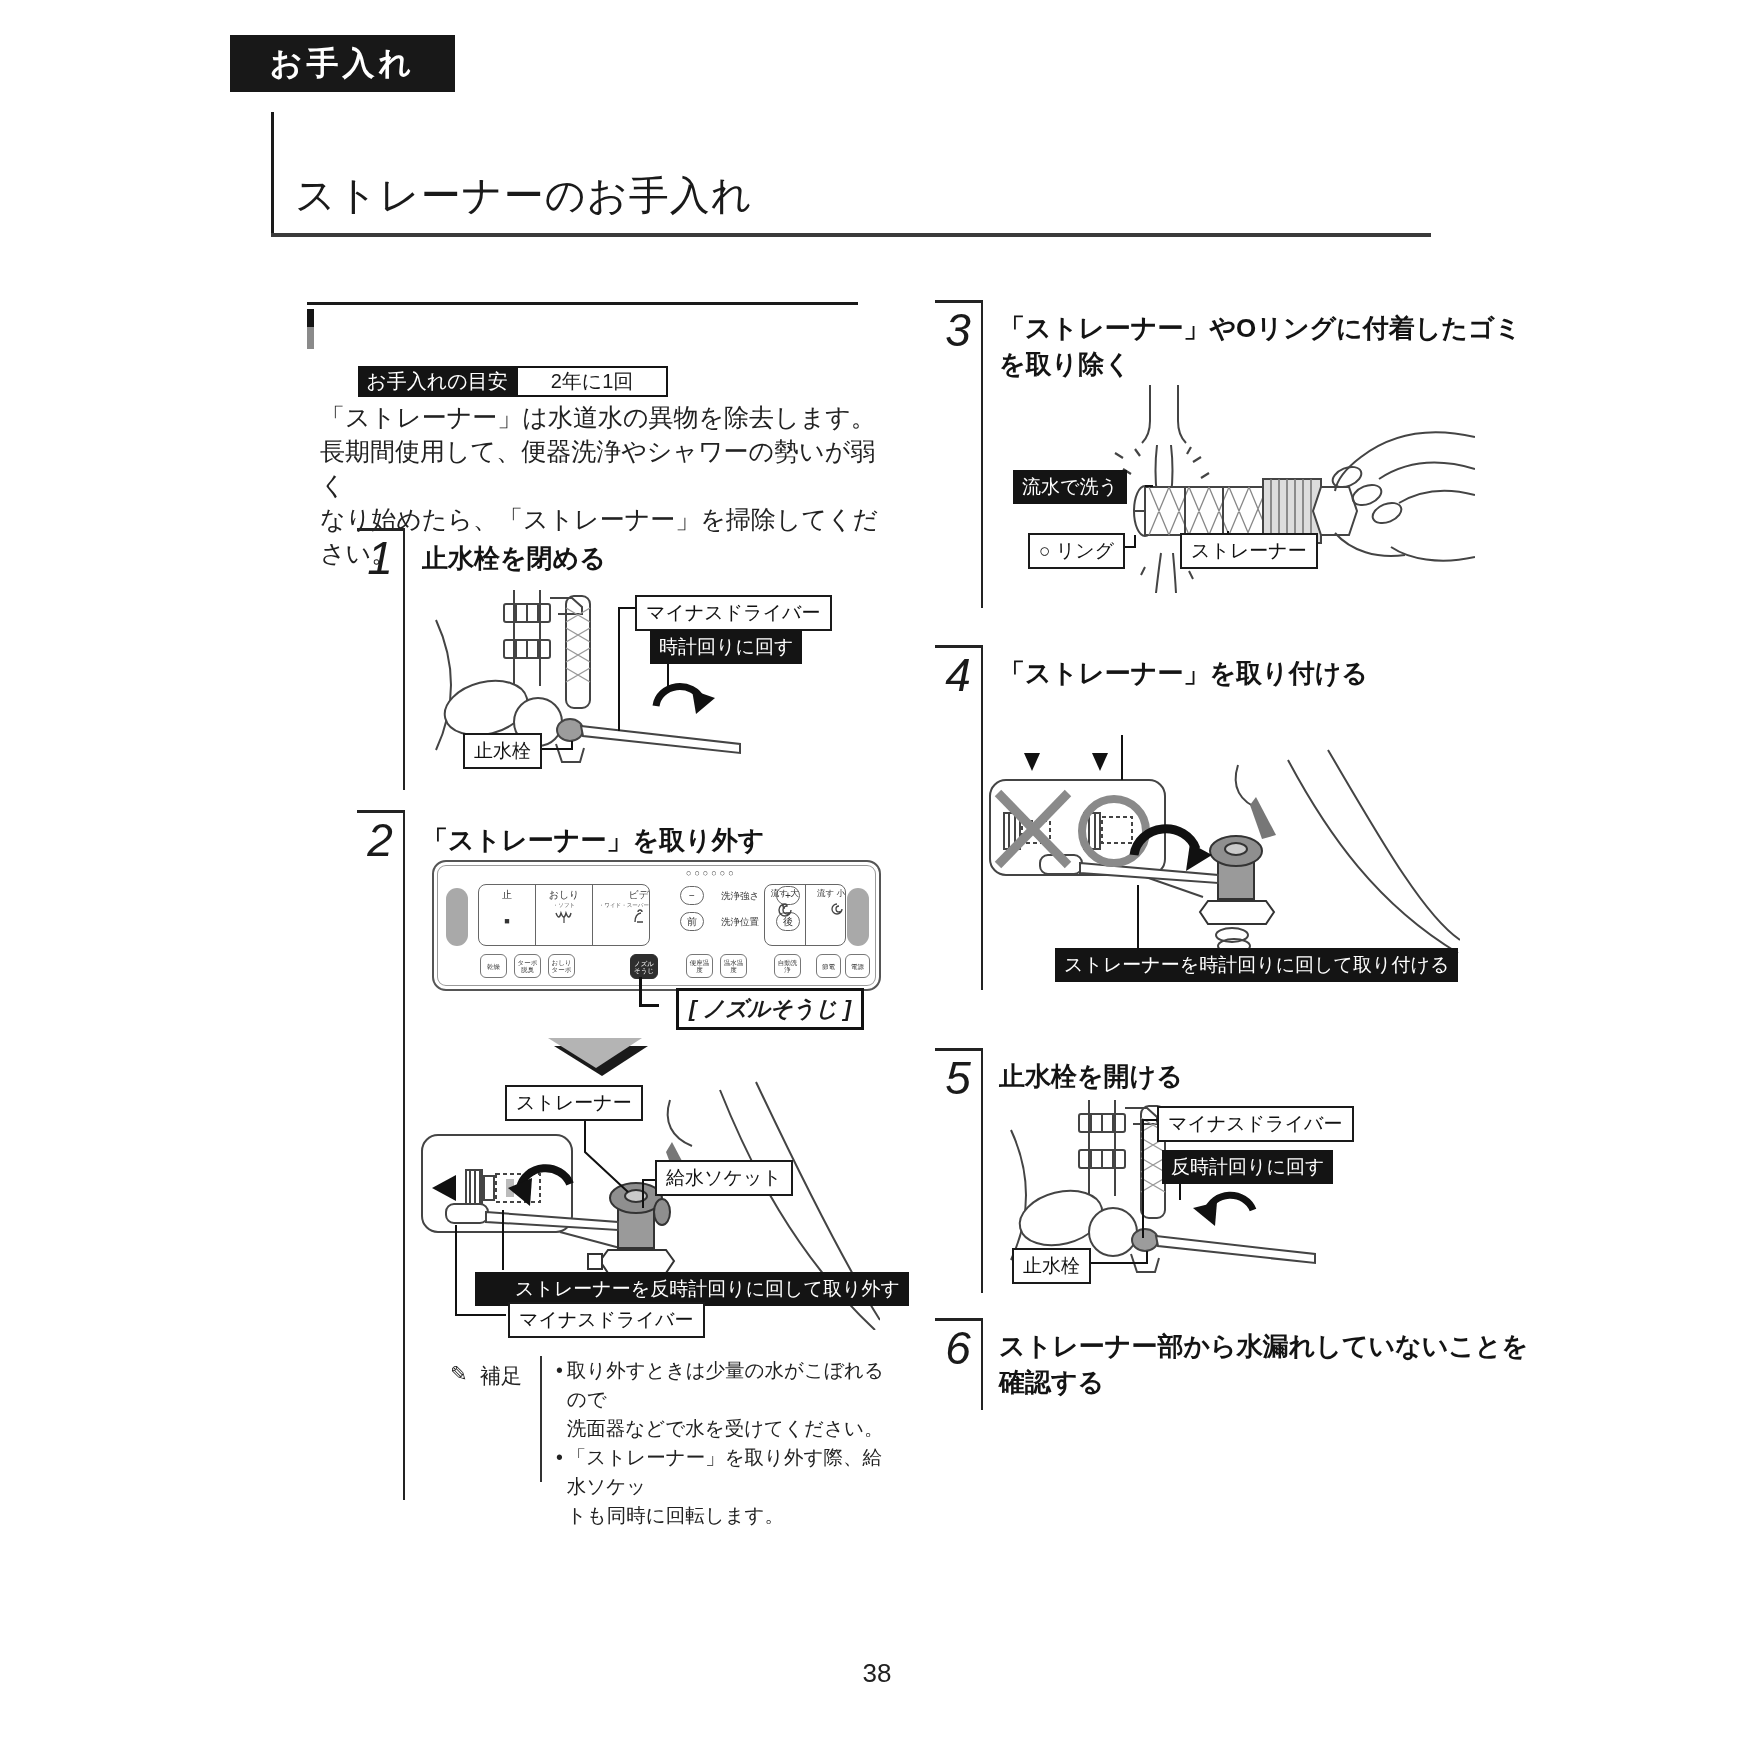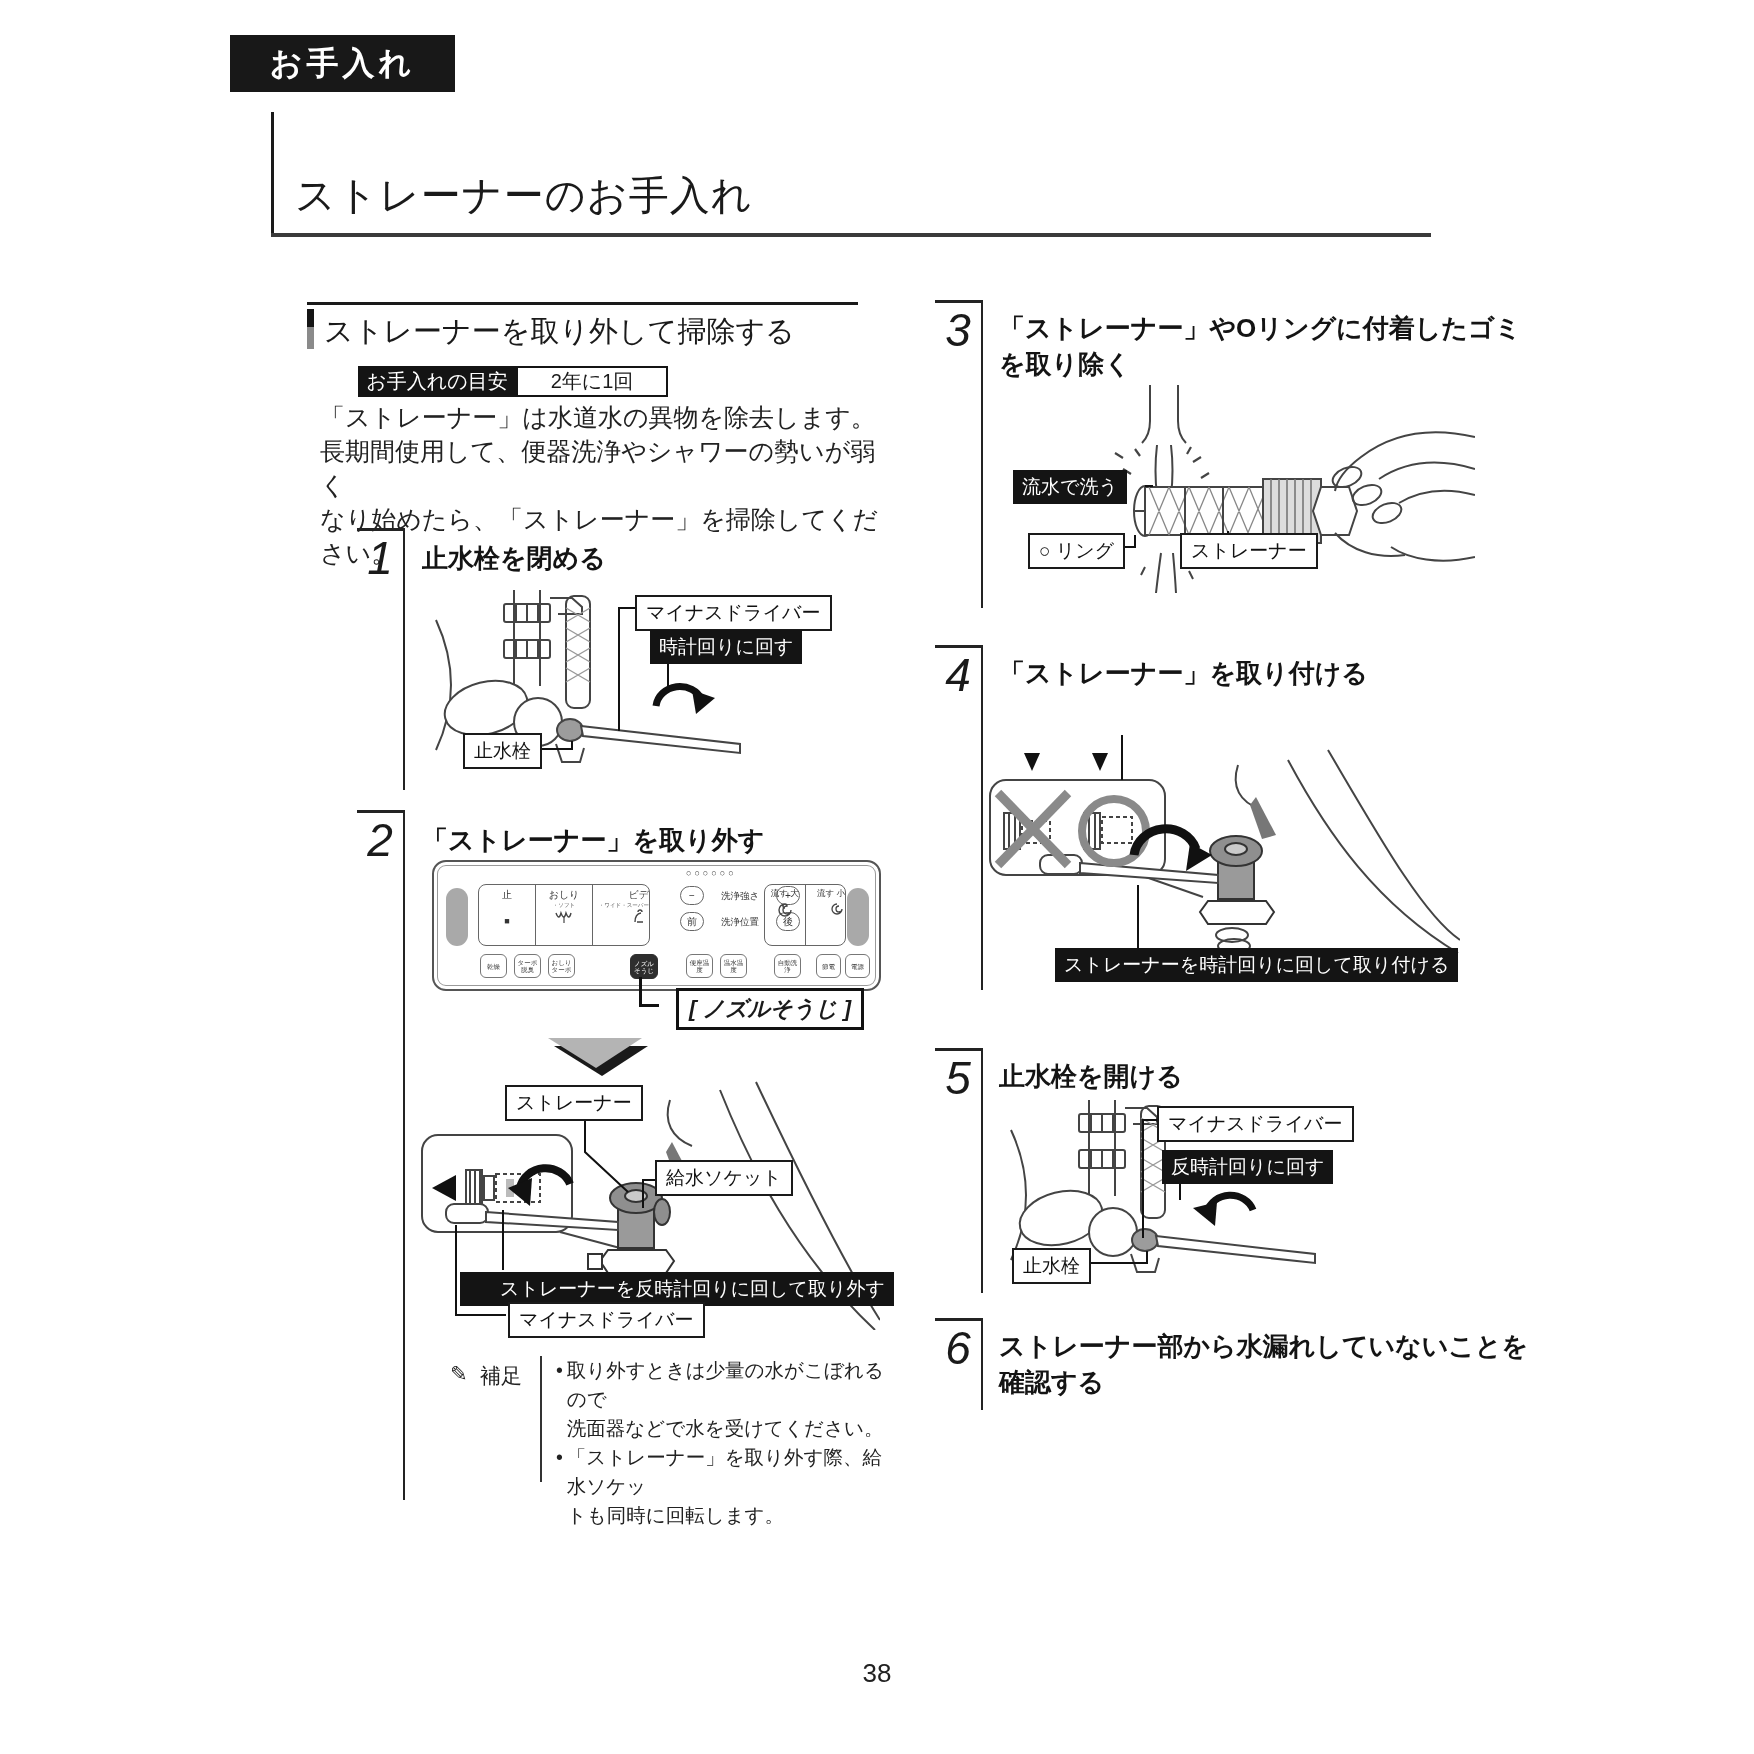--- a/index.html
+++ b/index.html
@@ -54,21 +54,20 @@
 
 <div class="page">
 
   <div class="abs tab-badge" style="left:230px;top:35px;width:225px;height:57px;">お手入れ</div>
   <div class="abs vbar" style="left:271px;top:112px;width:3px;height:121px;"></div>
   <div class="abs page-title" style="left:295px;top:168px;">ストレーナーのお手入れ</div>
   <div class="abs hrule" style="left:271px;top:233px;width:1160px;height:4px;"></div>
 
   <div class="abs sec-rule" style="left:307px;top:302px;width:551px;height:3px;"></div>
   <div class="abs sec-bar" style="left:307px;top:309px;width:7px;height:40px;"></div>
-  <div class="abs sec-heading" style="left:324px;top:312px;">ストレーナーを取り外して掃除する</div>
   <div class="abs badge-dark" style="left:358px;top:366px;width:158px;height:31px;">お手入れの目安</div>
   <div class="abs badge-box" style="left:516px;top:366px;width:152px;height:31px;">2年に1回</div>
   <div class="abs body-text" style="left:320px;top:400px;width:580px;">「ストレーナー」は水道水の異物を除去します。
 長期間使用して、便器洗浄やシャワーの勢いが弱く
 なり始めたら、「ストレーナー」を掃除してください。</div>
 
   <div class="abs step-num" style="left:357px;top:528px;">1</div>
   <div class="abs rail" style="left:403px;top:528px;width:2px;height:262px;"></div>
   <div class="abs step-heading" style="left:422px;top:540px;">止水栓を閉める</div>
 
@@ -229,21 +228,21 @@
     </g>
     <path d="M100,108 A26,24 0 0 1 150,104" stroke="#111" stroke-width="8" fill="none"></path>
     <polygon points="112,98 88,108 110,126" fill="#111"></polygon>
     <path d="M83,130 V190" stroke="#111" stroke-width="2"></path>
     <path d="M36,145 V235 H86" stroke="#111" stroke-width="2" fill="none"></path>
     <path d="M165,35 165,72 208,112" stroke="#111" stroke-width="2" fill="none"></path>
     <path d="M235,100 H223 V128" stroke="#111" stroke-width="2" fill="none"></path>
   </svg>
   <div class="abs box-label" style="left:505px;top:1085px;">ストレーナー</div>
   <div class="abs box-label" style="left:655px;top:1160px;">給水ソケット</div>
-  <div class="abs inv-label" style="left:460px;top:1272px;padding-left:40px;">ストレーナーを反時計回りに回して取り外す</div>
+  <div class="abs inv-label" style="left:475px;top:1272px;padding-left:40px;">ストレーナーを反時計回りに回して取り外す</div>
   <div class="abs box-label" style="left:508px;top:1302px;">マイナスドライバー</div>
 
   <div class="abs note-label" style="left:450px;top:1362px;">✎</div>
   <div class="abs note-label" style="left:480px;top:1362px;">補足</div>
   <div class="abs" style="left:540px;top:1356px;width:2px;height:126px;background:#333;"></div>
   <div class="abs note-body" style="left:556px;top:1356px;width:340px;">
     <div class="note-item">
       <span class="blt">•</span>
       <span class="txt">取り外すときは少量の水がこぼれるので
 洗面器などで水を受けてください。</span>

